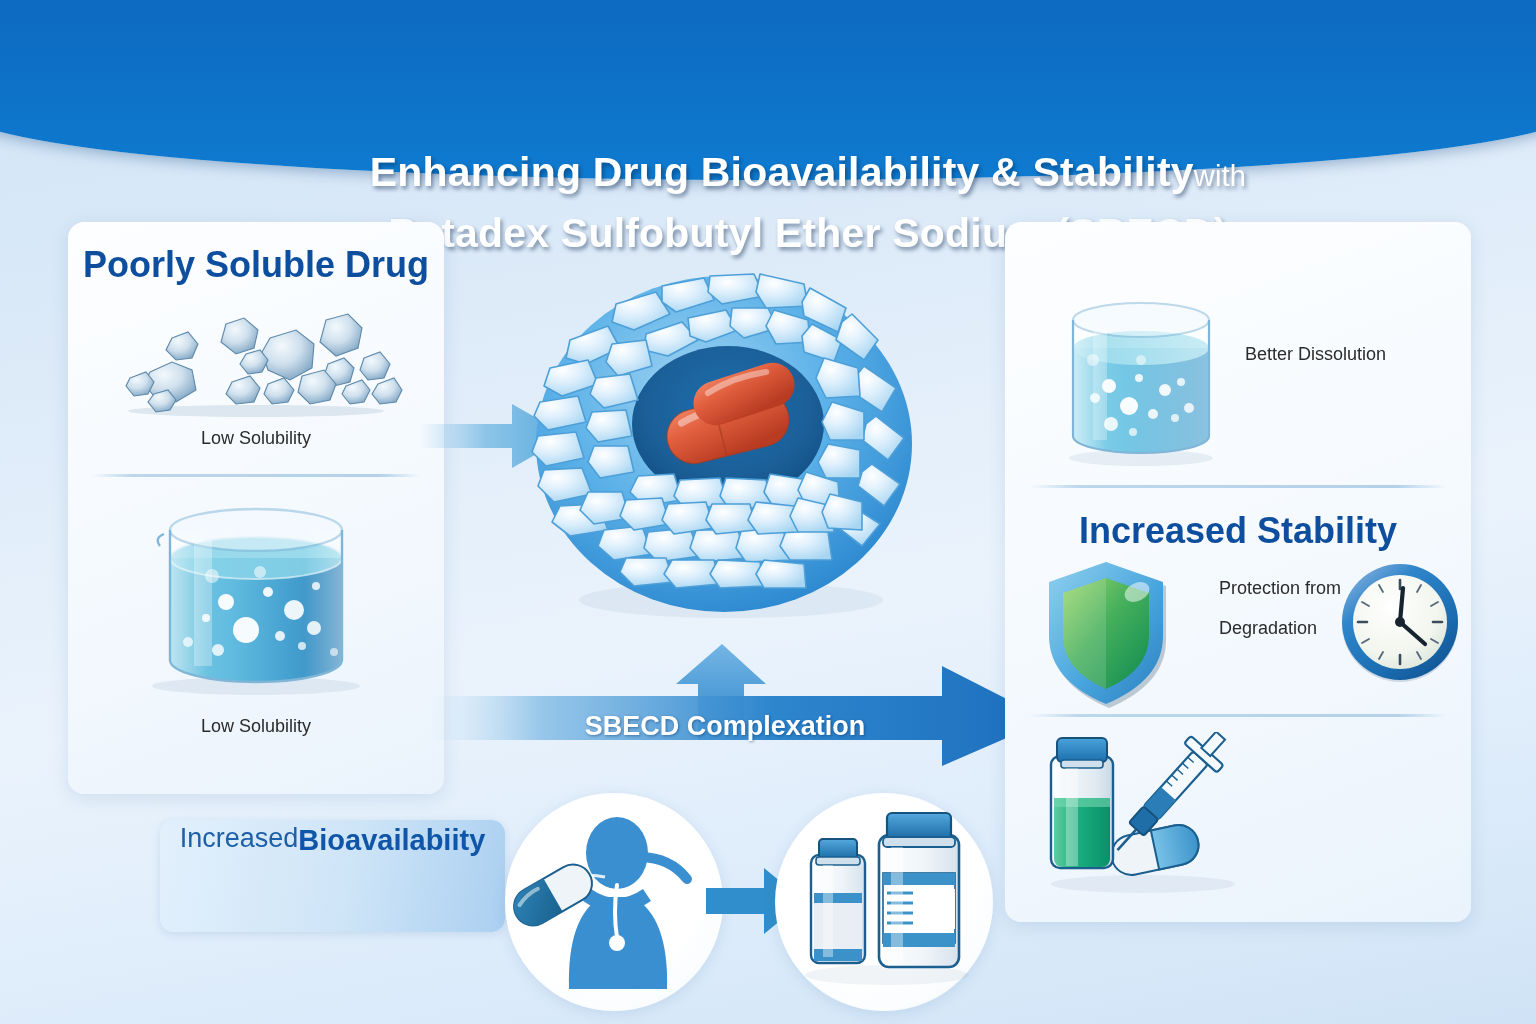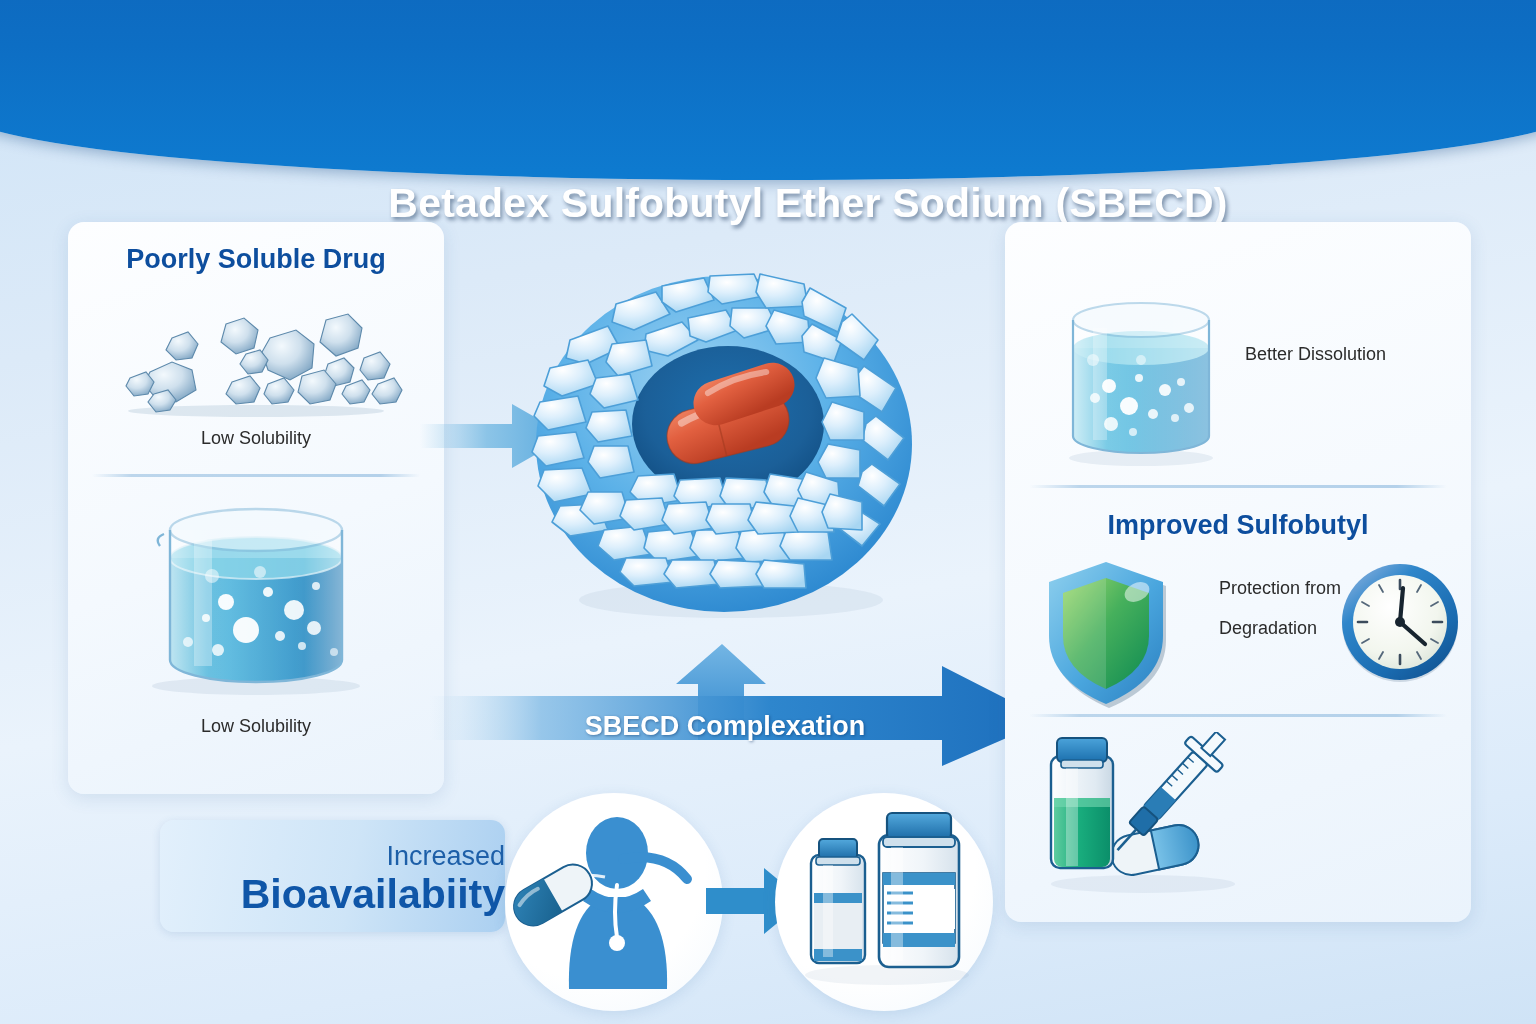--- a/index.html
+++ b/index.html
@@ -42,21 +42,21 @@
   .panel {
     position: absolute;
     background: linear-gradient(160deg,#fdfeff 0%,#f4f9fe 55%,#eaf3fc 100%);
     border-radius: 16px;
     box-shadow: 0 4px 18px rgba(40,90,150,.13);
   }
   #panel-left  { left: 68px;  top: 222px; width: 376px; height: 572px; }
   #panel-right { left: 1005px; top: 222px; width: 466px; height: 700px; }
 
   .panel-title {
-    color: #0d4e9e; font-weight: bold; font-size: 27px;
+    color: #0d4e9e; font-weight: bold; font-size: 36px;
     text-align: center; text-shadow: 0 1px 2px rgba(255,255,255,.8);
   }
   .sub-label { color: #2b2b2b; font-size: 18px; }
   .divider {
     height: 3px; border-radius: 2px;
     background: linear-gradient(90deg,rgba(180,208,235,0) 0%,#bcd6ec 12%,#b4d1ea 88%,rgba(180,208,235,0) 100%);
   }
 
   
   #complex-wrap {
@@ -84,24 +84,24 @@
   .banner {
     position: absolute; border-radius: 14px;
     background: linear-gradient(100deg, rgba(226,240,252,.92) 0%, rgba(205,228,247,.95) 55%, rgba(168,206,240,.95) 100%);
     box-shadow: 0 2px 9px rgba(60,110,170,.16);
   }
   #banner-bioavail { left: 160px; top: 820px; width: 345px; height: 112px; }
   #banner-safe     { left: 980px; top: 893px; width: 452px; height: 72px;
                      display: flex; align-items: center; padding-left: 44px; }
   #bioavail-text {
     position: absolute; left: 160px; top: 820px; width: 345px; height: 112px;
-    display: flex; flex-direction: column; align-items: flex-end; justify-content: center;
+    display: flex; align-items: flex-start; justify-content: center;
   }
   #bioavail-l1 { color: #1d5fa8; font-size: 27px; line-height: 36px; }
-  #bioavail-l2 { color: #0f56a8; font-size: 41px; font-weight: bold; line-height: 40px; }
+  #bioavail-l2 { color: #0f56a8; font-size: 29px; font-weight: bold; line-height: 40px; }
   #safe-text { color: #1463b4; font-size: 29px; letter-spacing: .3px; }
 
   
   .icon-circle {
     position: absolute; border-radius: 50%;
     background: radial-gradient(circle at 40% 34%, #ffffff 58%, #f2f8fd 100%);
     box-shadow: 0 3px 14px rgba(60,110,170,.14);
   }
   #circle-person { left: 505px; top: 793px; width: 218px; height: 218px; }
   #circle-vials  { left: 775px; top: 793px; width: 218px; height: 218px; }
@@ -109,20 +109,23 @@
   .abs { position: absolute; }
   svg { display: block; }
 </style>
 </head>
 <body>
 
 <div id="stage">
 
   <div id="header"></div>
   <div id="header-inner">
+    <div class="title-line" id="title-line-1">
+      <span>Enhancing Drug Bioavailability &amp; Stability</span><span class="with">with</span>
+    </div>
     <div class="title-line" id="title-line-2">Betadex Sulfobutyl Ether Sodium (SBECD)</div>
   </div>
 
   <div class="panel" id="panel-left">
 
     <div class="panel-title abs" style="left:0;top:22px;width:100%;">Poorly Soluble Drug</div>
 
     <div class="abs" style="left:0;top:72px;width:100%;height:128px;">
       <svg width="376" height="128" viewBox="0 0 376 128">
         <defs>
@@ -383,21 +386,21 @@
         <path d="M32,34 L32,150 A68,17 0 0 0 168,150 L168,34" fill="url(#glassR)" stroke="#7fb6d8" stroke-width="2.2"></path>
         <ellipse cx="100" cy="34" rx="68" ry="17" fill="#f3fafe" opacity=".5" stroke="#7fb6d8" stroke-width="2.2"></ellipse>
         <rect x="52" y="42" width="14" height="112" fill="#ffffff" opacity=".28"></rect>
       </svg>
     </div>
 
     <div class="sub-label abs" style="left:240px;top:112px;width:210px;line-height:40px;">Better Dissolution</div>
 
     <div class="divider abs" style="left:24px;top:263px;width:418px;"></div>
 
-    <div class="panel-title abs" style="left:0;top:288px;width:100%;">Improved Sulfobutyl</div>
+    <div class="panel-title abs" style="left:0;top:288px;width:100%;">Increased Stability</div>
 
     <div class="abs" style="left:36px;top:336px;width:130px;height:150px;">
       <svg width="130" height="150" viewBox="0 0 130 150">
         <defs>
           <linearGradient id="shOut" x1="0" y1="0" x2="1" y2="1">
             <stop offset="0%" stop-color="#8fd0ee"></stop>
             <stop offset="55%" stop-color="#4aa6de"></stop>
             <stop offset="100%" stop-color="#2a7fc0"></stop>
           </linearGradient>
           <linearGradient id="shIn" x1="0" y1="0" x2="1" y2="1">

